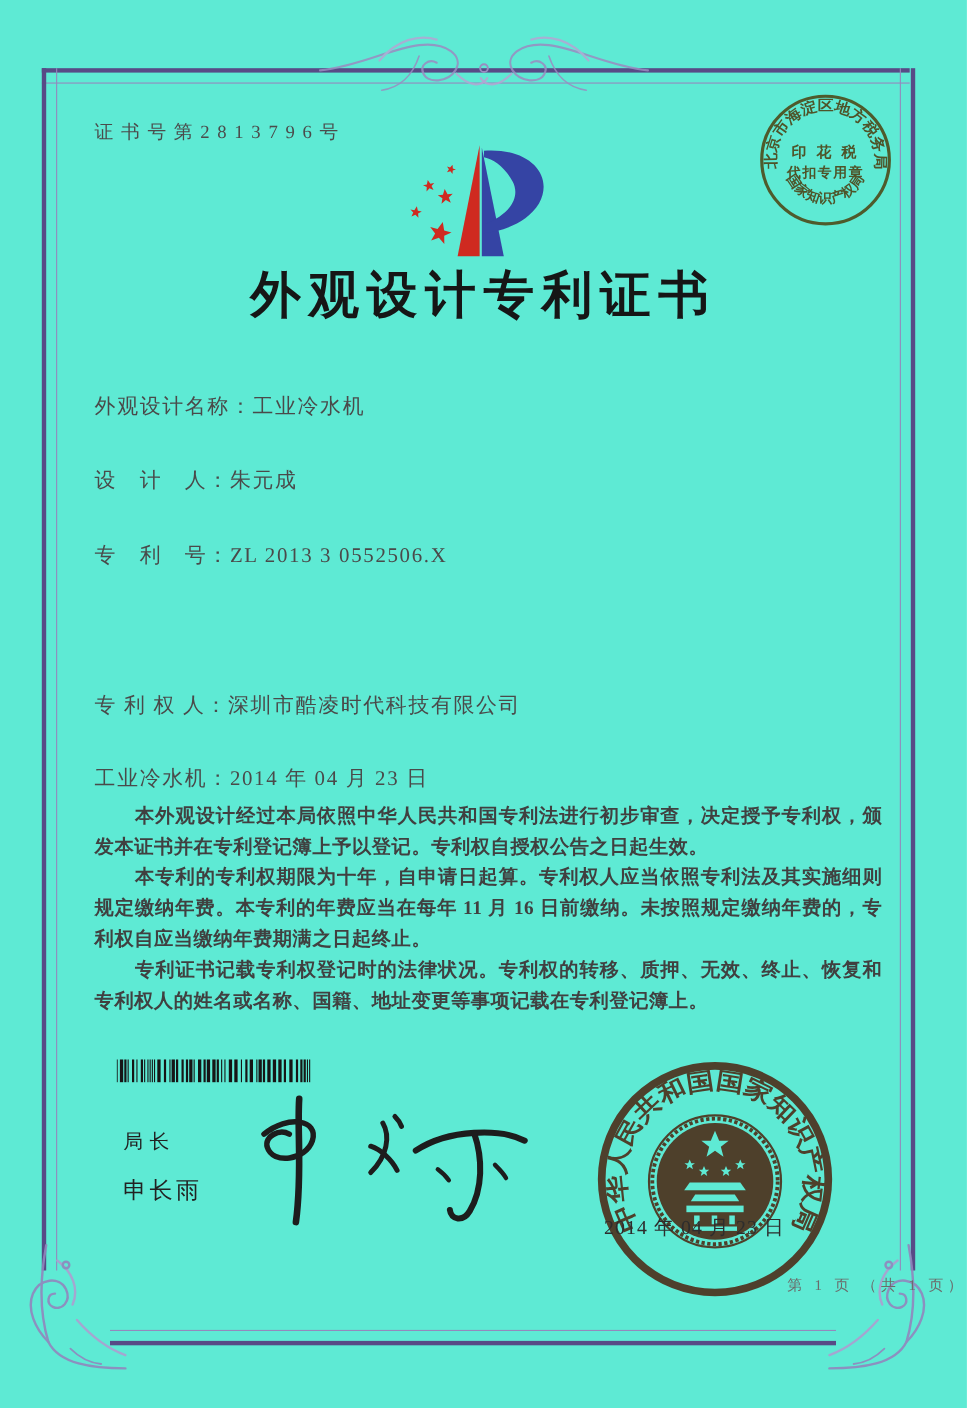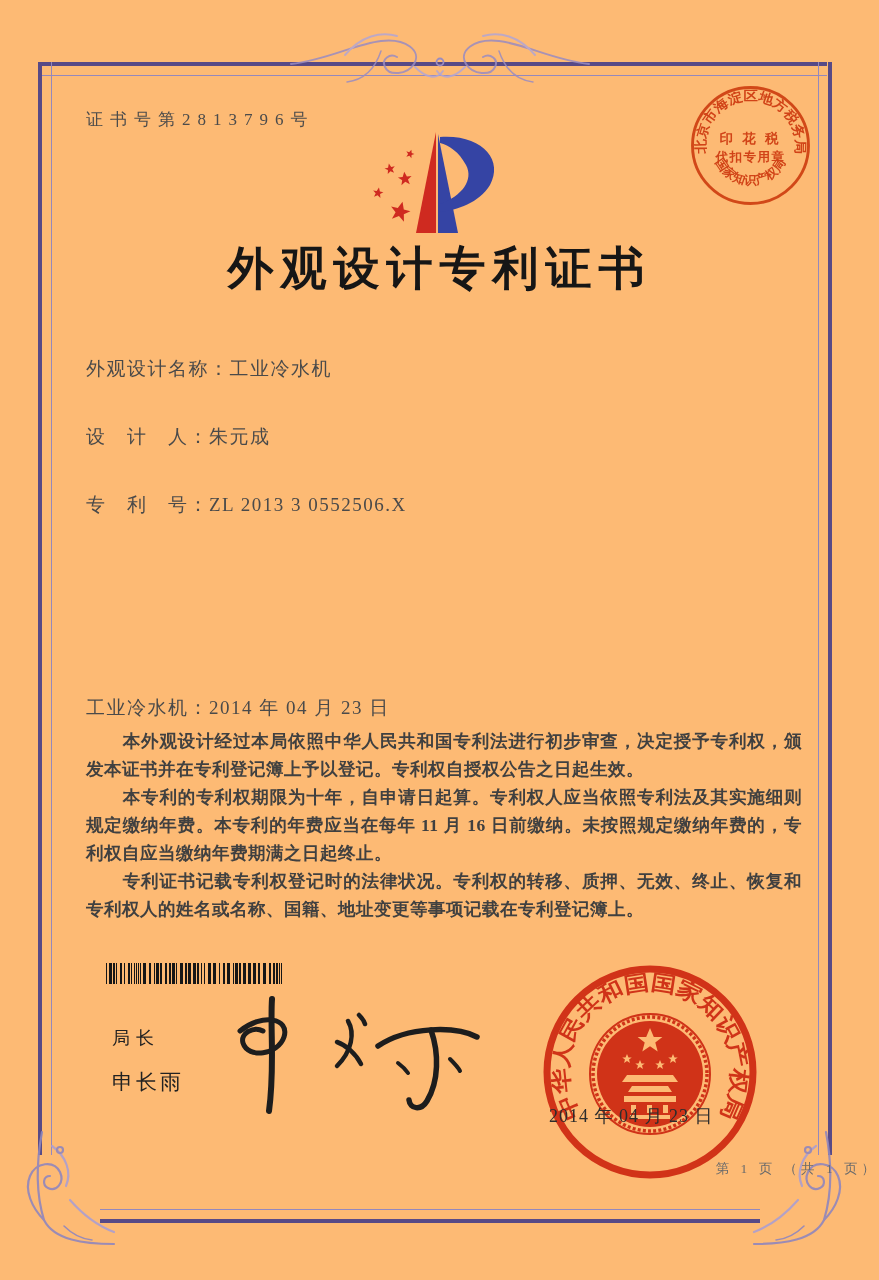--- a/index.html
+++ b/index.html
@@ -1,18 +1,18 @@
 <!DOCTYPE html>
 <html><head>
 <meta charset="utf-8">
 <style>
   html,body { margin:0; padding:0; background:#ffffff; }
   .page {
     position:relative; width:879px; height:1280px;
-    background:#fdba74; overflow:hidden;
+    background:#5eead4; overflow:hidden;
     font-family:"Liberation Serif","DejaVu Serif",serif;
   }
   
   .f-top   { position:absolute; left:38px;  top:62px;   width:789px; height:9px;
              border-top:4px solid #584a86; border-bottom:1px solid #9488bd; }
   .f-left  { position:absolute; left:38px;  top:62px;   width:9px;  height:1093px;
              border-left:4px solid #584a86; border-right:1px solid #9488bd; }
   .f-right { position:absolute; left:818px; top:62px;   width:9px;  height:1093px;
              border-right:4px solid #584a86; border-left:1px solid #9488bd; }
   .f-bottom{ position:absolute; left:100px; top:1209px; width:660px; height:9px;
@@ -114,20 +114,23 @@
 
   <div class="field" style="top:356px;">
     <span>外观设计名称：</span><span>工业冷水机</span>
   </div>
   <div class="field" style="top:424px;">
     <span>设　计　人：</span><span>朱元成</span>
   </div>
   <div class="field" style="top:492px;">
     <span>专　利　号：</span><span>ZL 2013 3 0552506.X</span>
   </div>
+  <div class="field" style="top:628px;">
+    <span>专 利 权 人：</span><span>深圳市酷凌时代科技有限公司</span>
+  </div>
   <div class="field" style="top:695px;">
     <span>工业冷水机：</span><span>2014 年 04 月 23 日</span>
   </div>
 
   <div class="body-text">
     <p>本外观设计经过本局依照中华人民共和国专利法进行初步审查，决定授予专利权，颁发本证书并在专利登记簿上予以登记。专利权自授权公告之日起生效。</p>
     <p>本专利的专利权期限为十年，自申请日起算。专利权人应当依照专利法及其实施细则规定缴纳年费。本专利的年费应当在每年 11 月 16 日前缴纳。未按照规定缴纳年费的，专利权自应当缴纳年费期满之日起终止。</p>
     <p>专利证书记载专利权登记时的法律状况。专利权的转移、质押、无效、终止、恢复和专利权人的姓名或名称、国籍、地址变更等事项记载在专利登记簿上。</p>
   </div>
 

